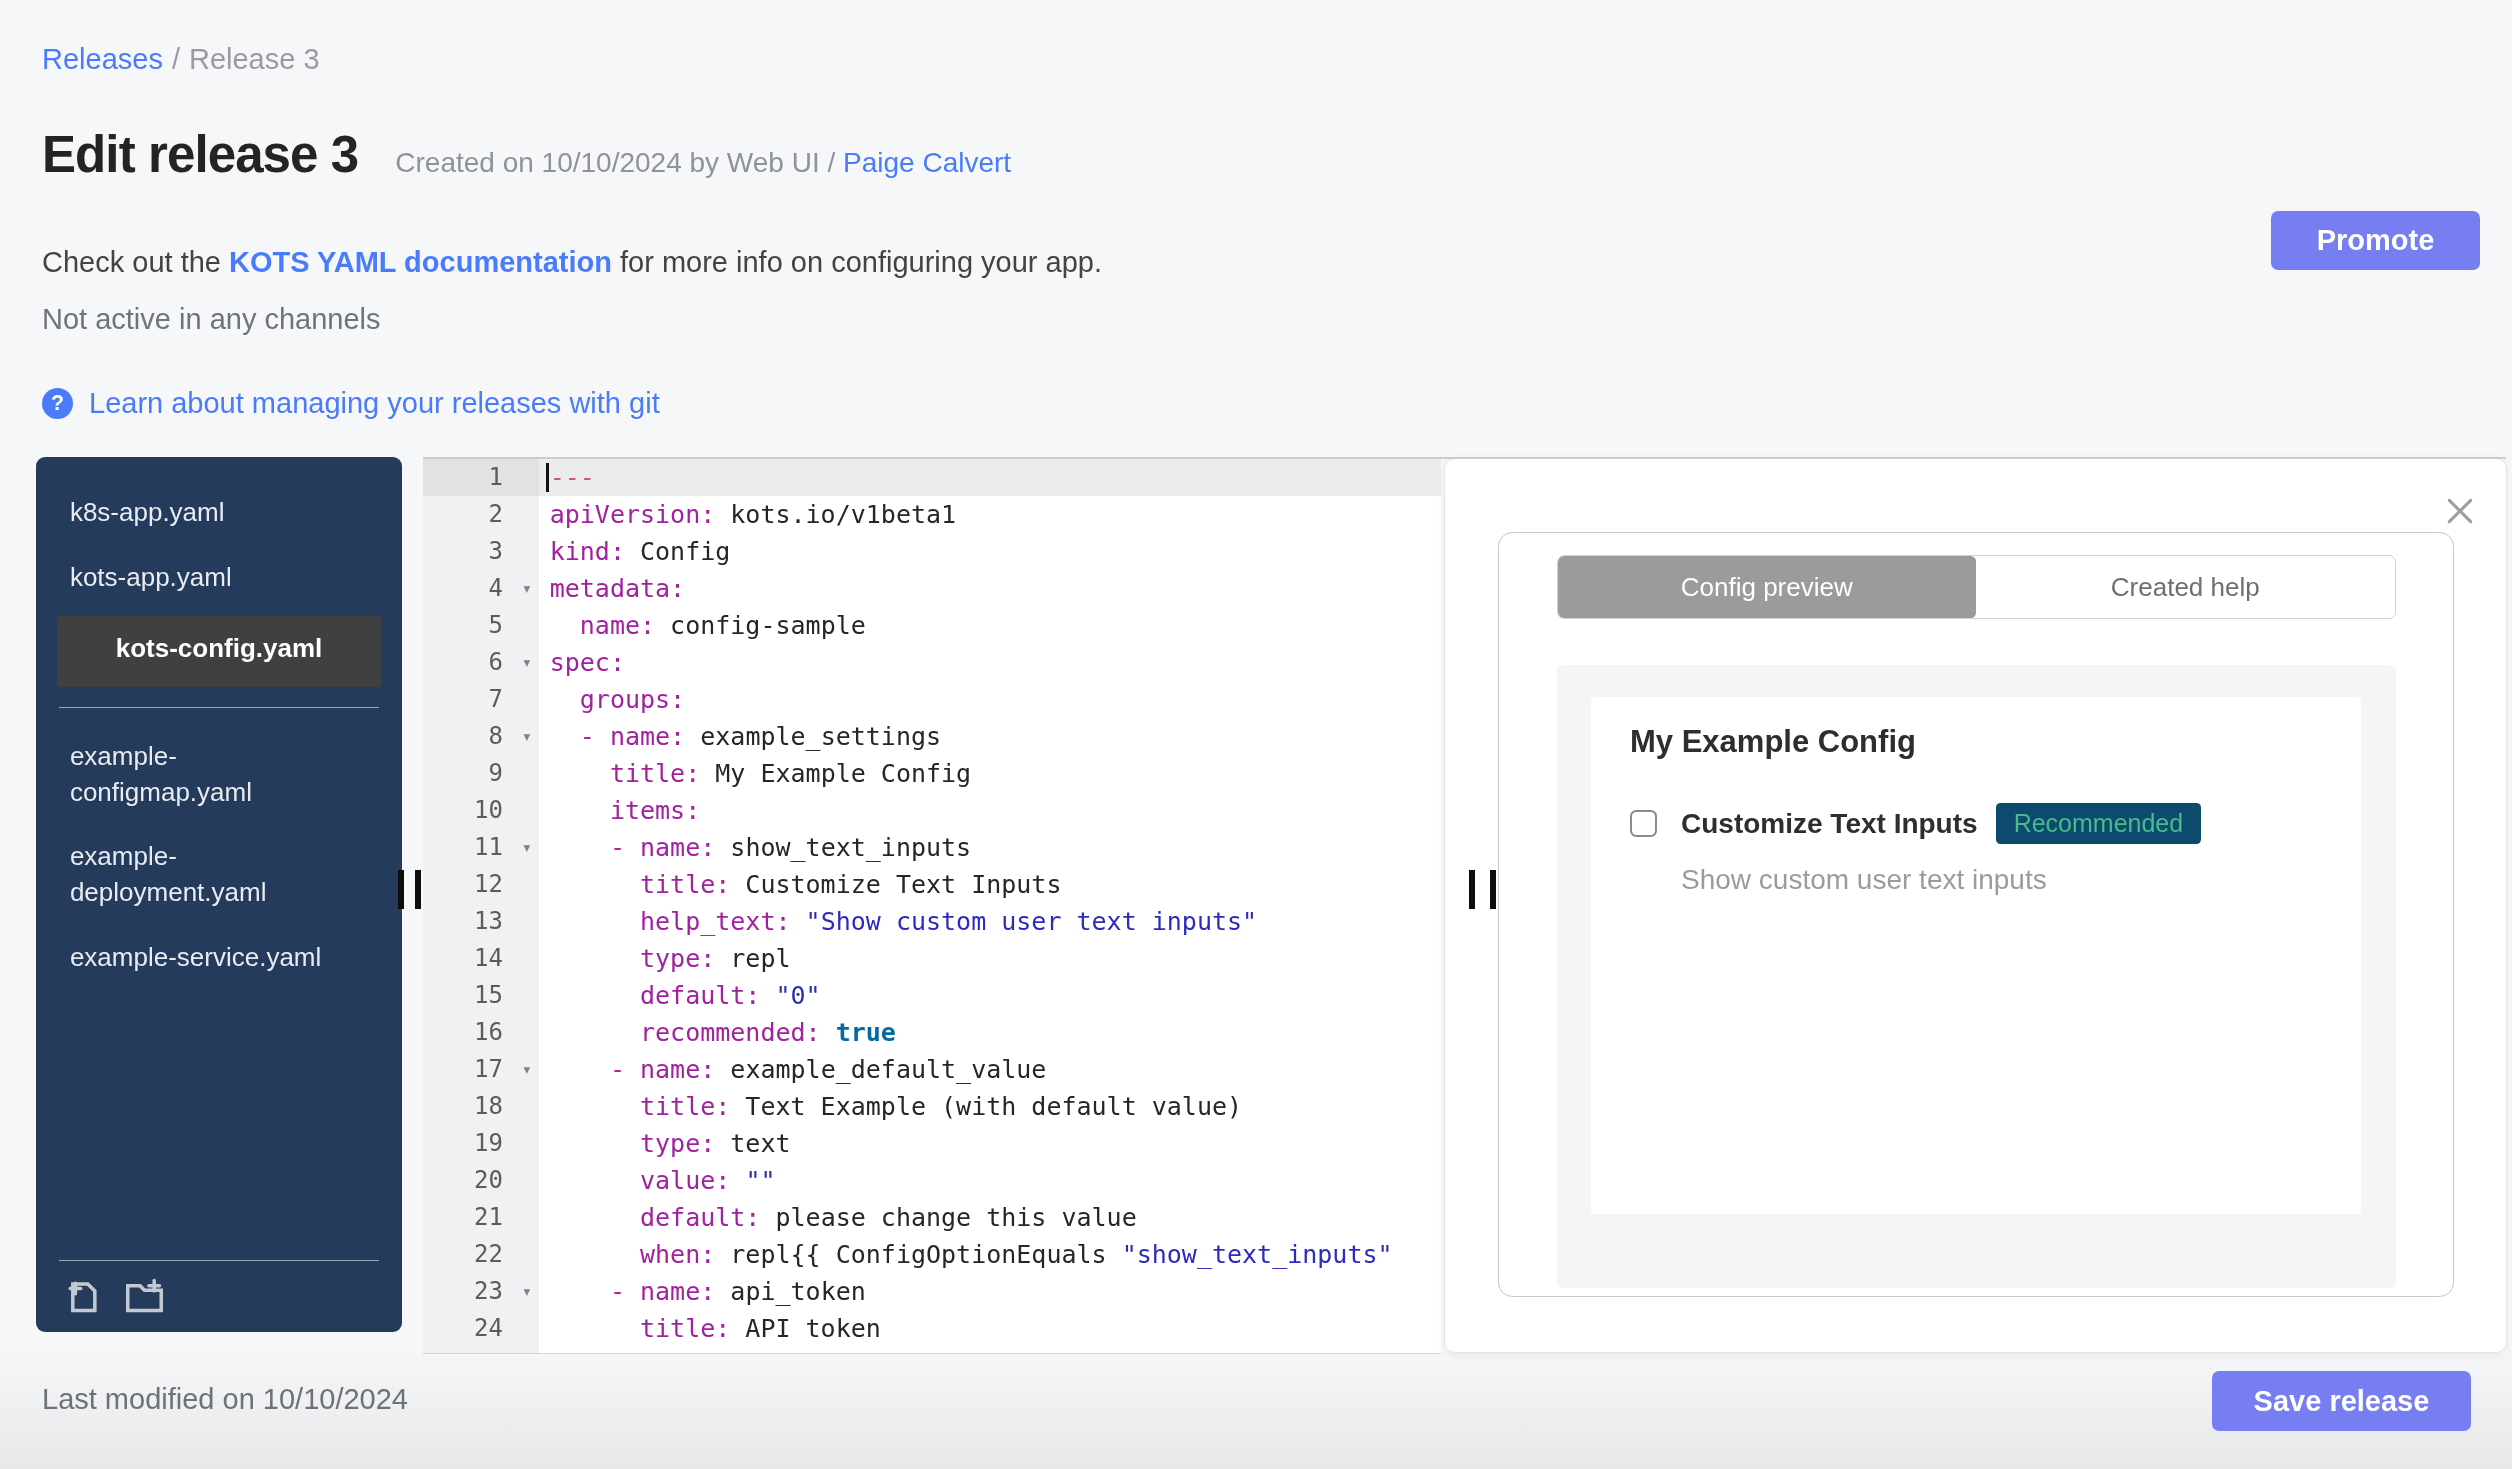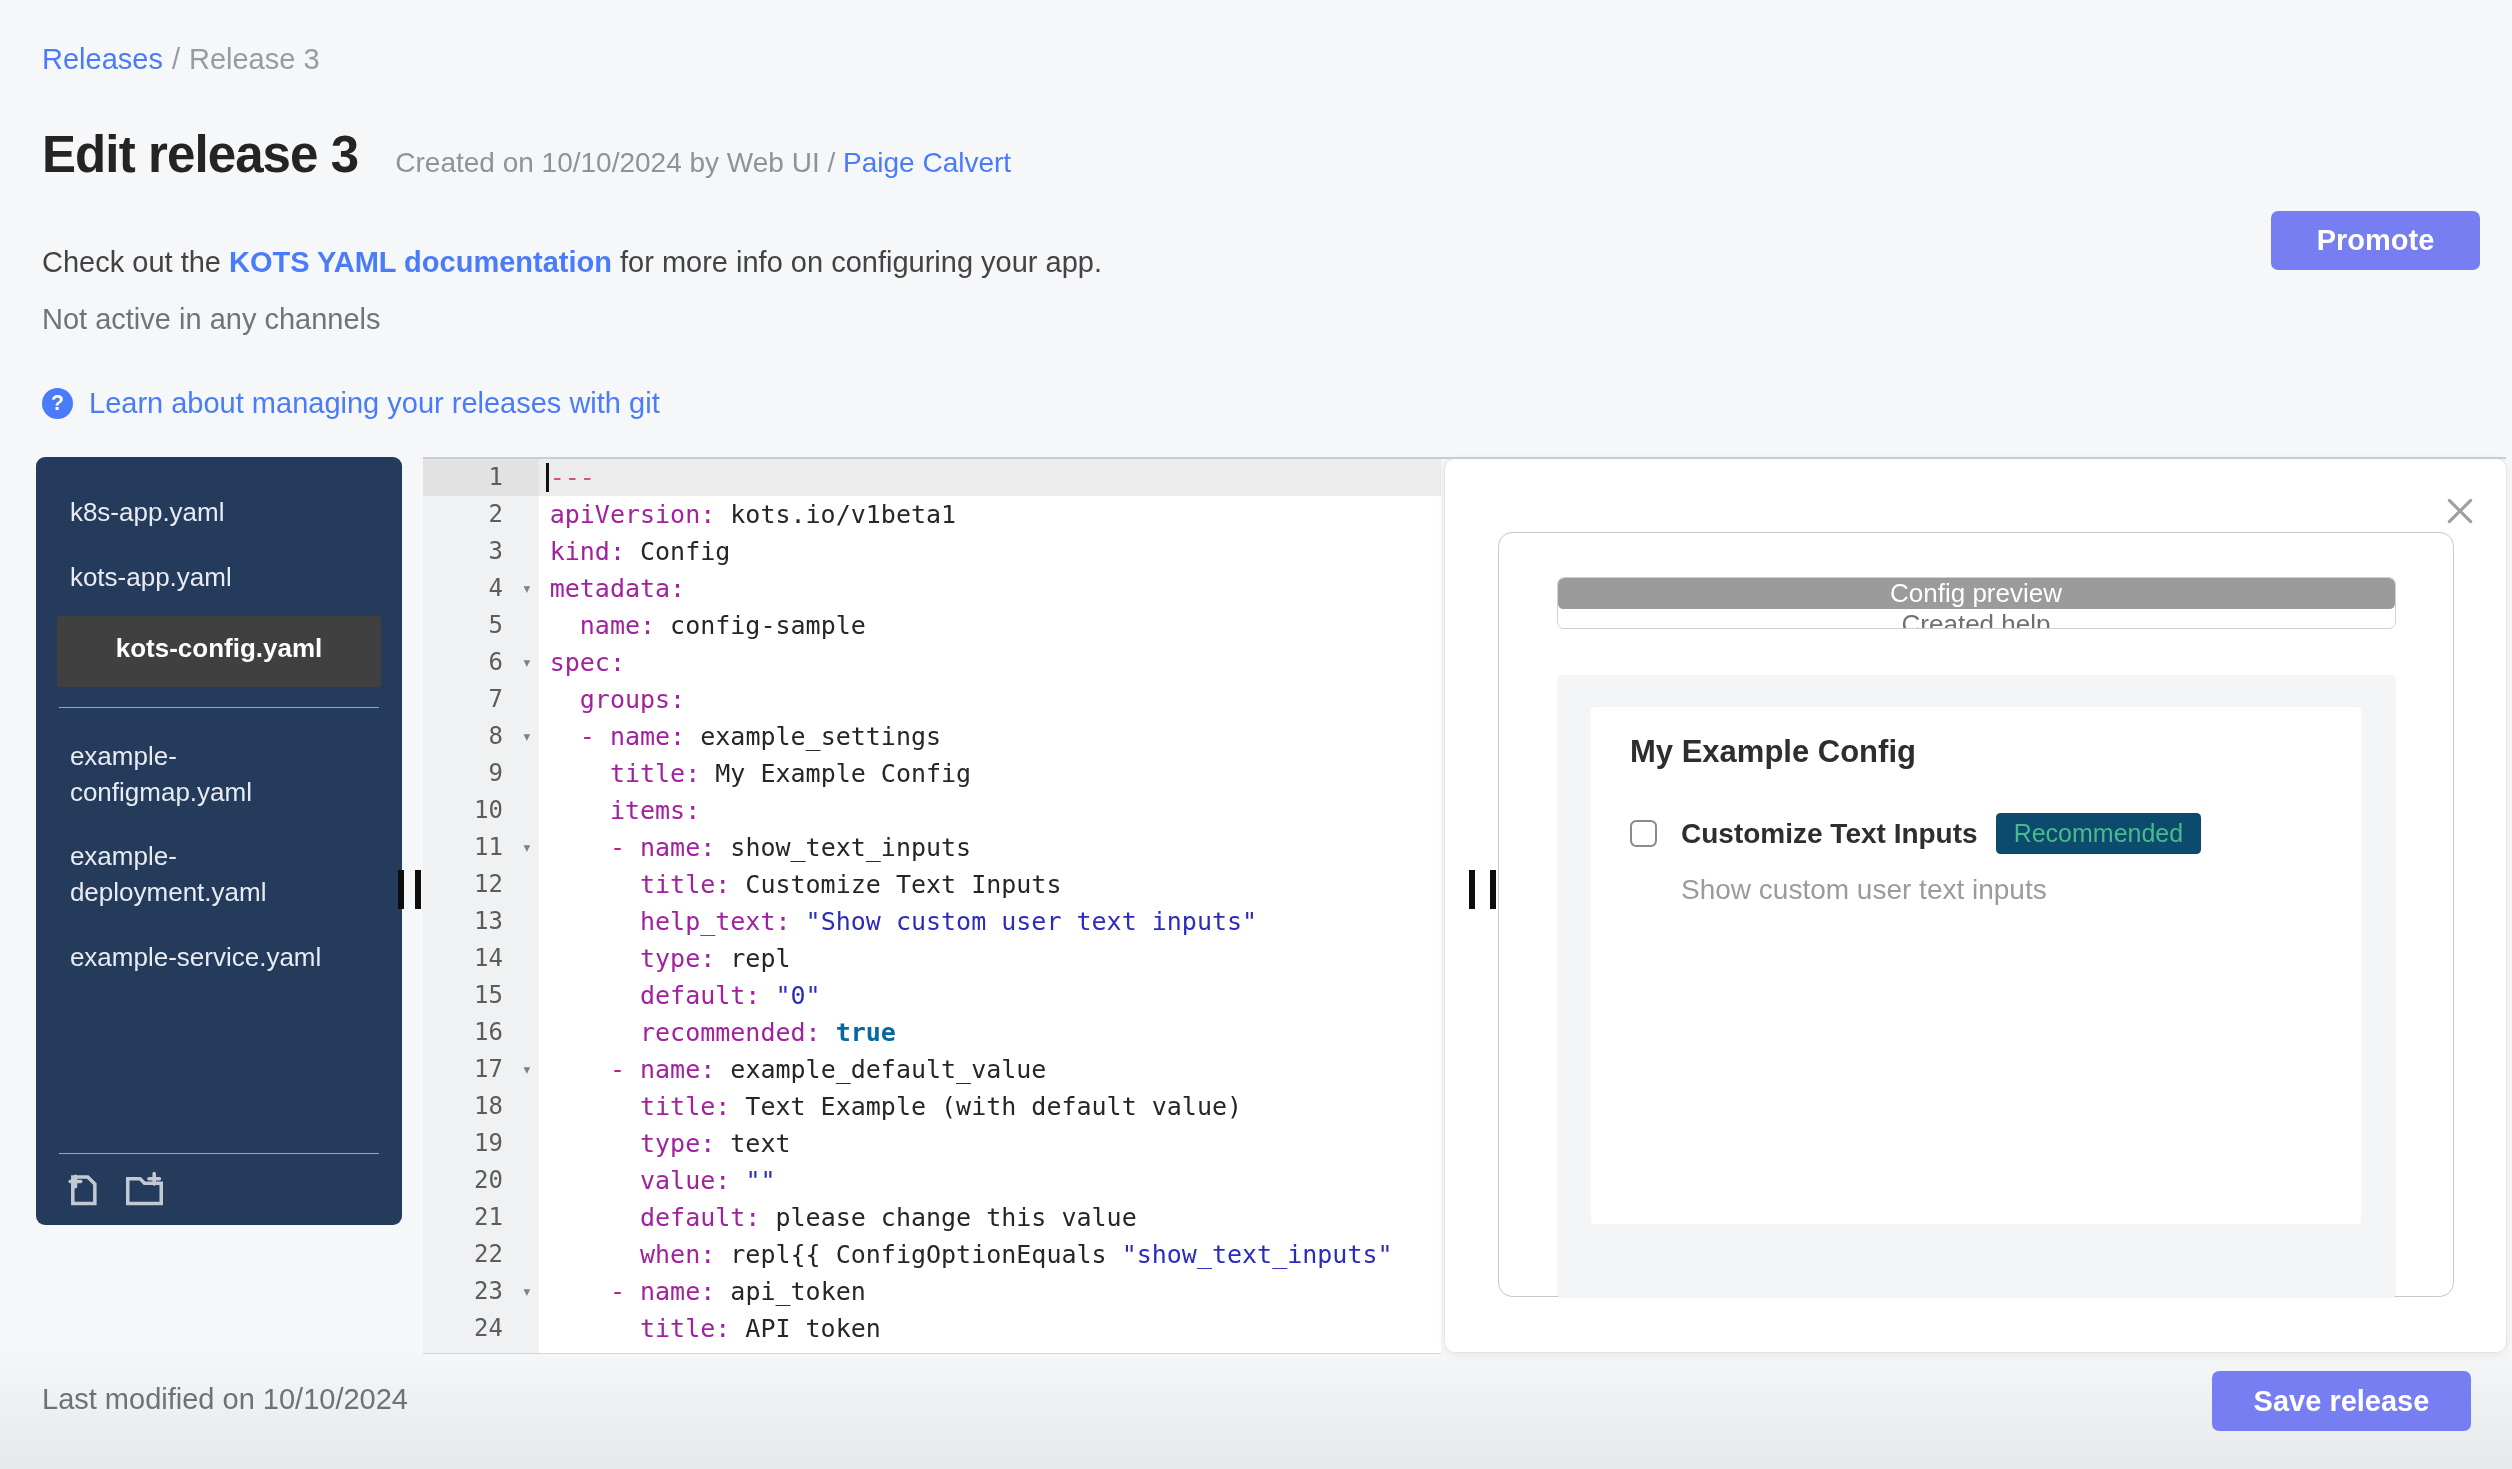--- a/index.html
+++ b/index.html
@@ -19,21 +19,21 @@
   .git-row{position:absolute;left:42px;top:387px;display:flex;align-items:center;}
   .help-badge{width:31px;height:31px;border-radius:50%;background:#4a7bf9;color:#fff;font-size:21.4px;font-weight:bold;display:flex;align-items:center;justify-content:center;flex:0 0 auto;}
   .git-link{margin-left:16px;font-size:29px;color:#4a7bf9;cursor:pointer;}
   .btn{background:#767ef1;color:#fff;font-weight:bold;font-size:29px;border:none;border-radius:7.1px;display:flex;align-items:center;justify-content:center;cursor:pointer;font-family:"Liberation Sans",sans-serif;}
   .promote-btn{position:absolute;left:2271px;top:211px;width:209px;height:59px;}
 
   
   .hairline{position:absolute;left:423px;top:457px;width:2083px;height:1.8px;background:#c9cdd2;z-index:6;}
 
   
-  .sidebar{position:absolute;left:36px;top:457px;width:366px;height:768px;background:#253b5b;border-radius:9px;color:#e8ecf2;z-index:2;}
+  .sidebar{position:absolute;left:36px;top:457px;width:366px;height:875px;background:#253b5b;border-radius:9px;color:#e8ecf2;z-index:2;}
   .file-list{padding:30px 21.4px 0 21.4px;}
   .file-item{font-size:26px;line-height:36px;padding:7.1px 12.5px;margin-bottom:14.3px;border-radius:3.6px;cursor:pointer;max-width:282px;overflow-wrap:break-word;}
   .file-item.selected{background:#404040;font-weight:bold;color:#ffffff;padding-top:14.3px;padding-bottom:21px;max-width:303px;text-align:center;}
   .file-divider{border-top:1.8px solid #9aa5b5;margin:19.6px 1.8px 23px 1.8px;}
   .sidebar-bottom{position:absolute;left:21.4px;right:21.4px;bottom:12.5px;}
   .sidebar-bottom .file-divider{margin:0 1.8px 12.5px 1.8px;}
   .icon-row{display:flex;gap:23px;padding:3.6px 7.1px 5.3px 7.1px;}
   .icon-row svg{cursor:pointer;}
 
   
@@ -49,21 +49,21 @@
   .ed-row.active .gcell{background:#e2e2e2;}
   .ed-row.active .ccell{background:#ececec;}
   .caret{position:absolute;left:7.1px;top:3.6px;width:2.7px;height:29px;background:#111;}
   .tk-k{color:#a2219f;} .tk-p{color:#bb1f8c;} .tk-d{color:#d4537a;}
   .tk-s{color:#2b2bbd;} .tk-b{color:#0369a1;font-weight:bold;} .tk-t{color:#262626;}
 
   
   .preview-card{position:absolute;left:1444px;top:458px;width:1063px;height:895px;background:#ffffff;border:0.9px solid #e2e4e8;border-radius:10.7px;box-shadow:0 1.8px 9px rgba(0,0,0,0.06);box-sizing:border-box;z-index:3;}
   .close-x{position:absolute;top:36px;right:30px;width:32px;height:32px;cursor:pointer;}
   .inner-panel{position:absolute;left:53px;top:73px;width:956px;height:765px;border:1.8px solid #c8c8c8;border-radius:14.3px;box-sizing:border-box;}
-  .tab-group{margin:44px auto 0 auto;width:839px;height:52px;border:1.8px solid #d0d0d0;border-radius:7.1px;display:flex;overflow:hidden;box-sizing:border-box;flex-direction:column;}
+  .tab-group{margin:22px auto 0 auto;width:839px;height:64px;border:1.8px solid #d0d0d0;border-radius:7.1px;display:flex;overflow:hidden;box-sizing:border-box;}
   .tab{flex:1;display:flex;align-items:center;justify-content:center;font-size:26px;color:#6f6f6f;background:#fff;cursor:pointer;}
   .tab.active{background:#9b9b9b;color:#ffffff;border-radius:5.3px;}
   .gray-section{margin:46px auto 0 auto;width:839px;height:623px;background:#f4f5f7;border-radius:5.3px;box-sizing:border-box;padding-top:32px;}
   .config-card{margin:0 auto;width:770px;height:517px;background:#ffffff;border-radius:3.6px;box-sizing:border-box;padding:27px 0 0 39px;}
   .group-title{font-size:31px;font-weight:bold;color:#2e2e2e;}
   .cfg-item-row{display:flex;align-items:center;margin-top:43px;}
   .checkbox{width:27px;height:27px;border:2.7px solid #8b8b8b;border-radius:6.2px;background:#fff;flex:0 0 auto;cursor:pointer;box-sizing:border-box;}
   .cfg-label{font-size:28px;font-weight:bold;color:#2e2e2e;margin-left:24px;}
   .rec-badge{margin-left:18px;background:#0c4a6e;color:#49ba8b;font-size:25px;padding:6.2px 18px;border-radius:4.5px;}
   .cfg-help{margin-top:19.6px;margin-left:51px;font-size:28px;color:#9b9b9b;}

